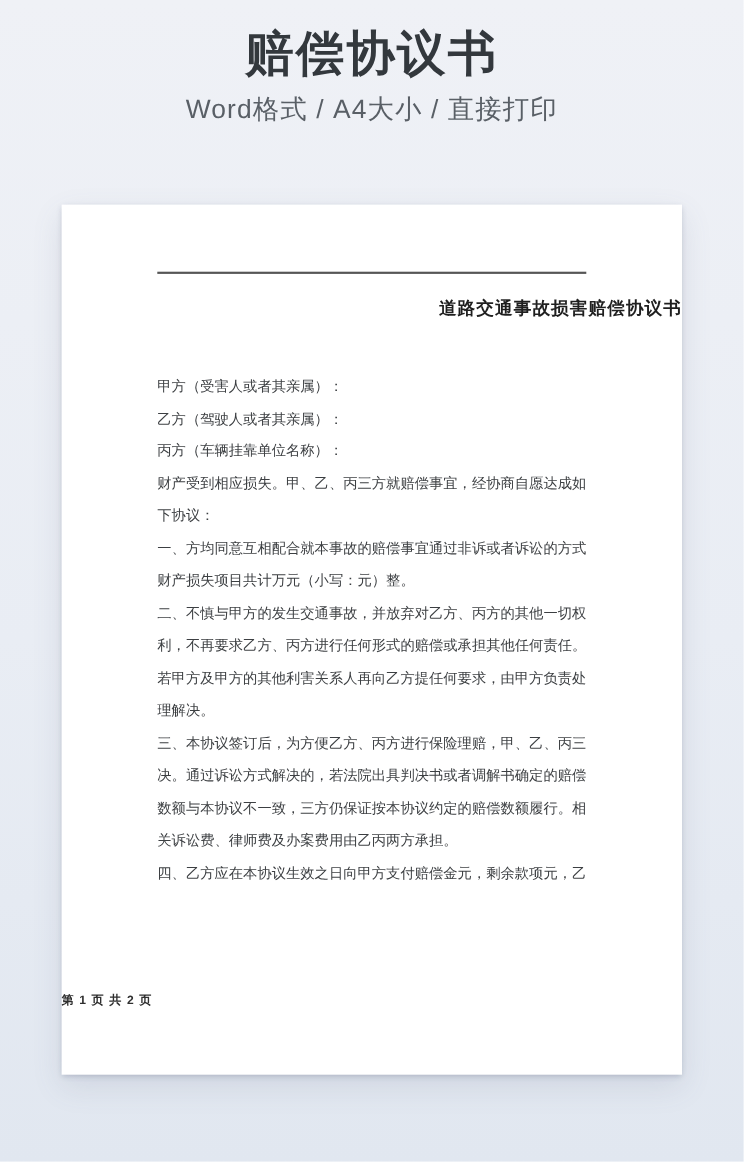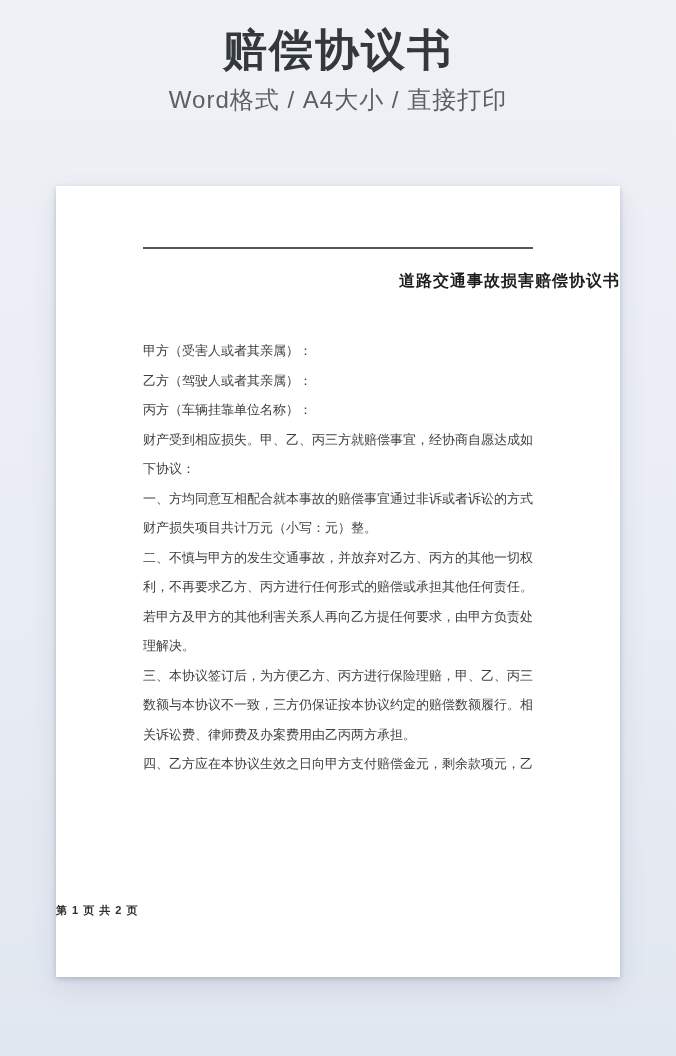--- a/index.html
+++ b/index.html
@@ -66,18 +66,19 @@
       <div class="line">丙方（车辆挂靠单位名称）：</div>
       <div class="line fill">财产受到相应损失。甲、乙、丙三方就赔偿事宜，经协商自愿达成如</div>
       <div class="line">下协议：</div>
       <div class="line fill">一、方均同意互相配合就本事故的赔偿事宜通过非诉或者诉讼的方式解</div>
       <div class="line">财产损失项目共计万元（小写：元）整。</div>
       <div class="line fill">二、不慎与甲方的发生交通事故，并放弃对乙方、丙方的其他一切权</div>
       <div class="line fill">利，不再要求乙方、丙方进行任何形式的赔偿或承担其他任何责任。</div>
       <div class="line fill">若甲方及甲方的其他利害关系人再向乙方提任何要求，由甲方负责处</div>
       <div class="line">理解决。</div>
       <div class="line fill">三、本协议签订后，为方便乙方、丙方进行保险理赔，甲、乙、丙三</div>
+      <div class="line fill">决。通过诉讼方式解决的，若法院出具判决书或者调解书确定的赔偿</div>
       <div class="line fill">数额与本协议不一致，三方仍保证按本协议约定的赔偿数额履行。相</div>
       <div class="line">关诉讼费、律师费及办案费用由乙丙两方承担。</div>
       <div class="line fill">四、乙方应在本协议生效之日向甲方支付赔偿金元，剩余款项元，乙</div>
     </div>
   <div class="page-footer">第 1 页 共 2 页</div>
 </div>
 
 </body></html>

